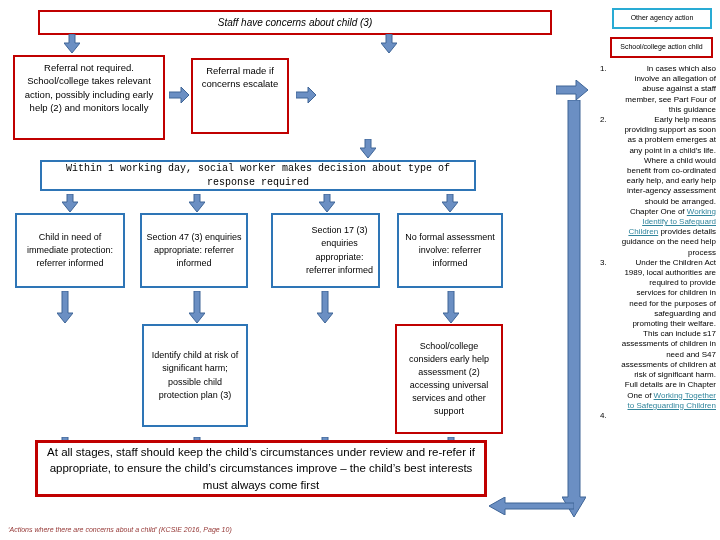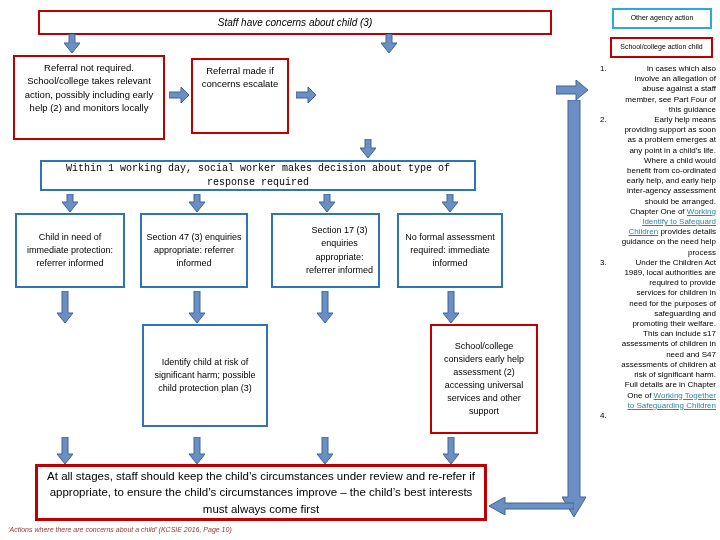--- a/index.html
+++ b/index.html
@@ -139,21 +139,21 @@
   <div class="box blue top-align fs9" style="left:15px; top:213px; width:110px; height:75px;">
     <span>Child in need of immediate protection: referrer informed</span>
   </div>
   <div class="box blue top-align fs9" style="left:140px; top:213px; width:108px; height:75px;">
     <span>Section 47 (3) enquiries appropriate: referrer informed</span>
   </div>
   <div class="box blue top-align fs9" style="left:271px; top:213px; width:109px; height:75px;padding-left:32px;">
     <span>Section 17 (3) enquiries appropriate: referrer informed</span>
   </div>
   <div class="box blue top-align fs9" style="left:397px; top:213px; width:106px; height:75px;">
-    <span>No formal assessment required: immediate informed</span>
+    <span>No formal assessment involve: referrer informed</span>
   </div>
 
   <div class="arrow" style="left:57px; top:291px; width:16px; height:32px;">
     <svg viewBox="0 0 16 32">
         <polygon points="5,0 11,0 11,22 16,22 8,32 0,22 5,22"></polygon>
       </svg>
   </div>
   <div class="arrow" style="left:189px; top:291px; width:16px; height:32px;">
     <svg viewBox="0 0 16 32">
         <polygon points="5,0 11,0 11,22 16,22 8,32 0,22 5,22"></polygon>
@@ -163,24 +163,24 @@
     <svg viewBox="0 0 16 32">
         <polygon points="5,0 11,0 11,22 16,22 8,32 0,22 5,22"></polygon>
       </svg>
   </div>
   <div class="arrow" style="left:443px; top:291px; width:16px; height:32px;">
     <svg viewBox="0 0 16 32">
         <polygon points="5,0 11,0 11,22 16,22 8,32 0,22 5,22"></polygon>
       </svg>
   </div>
 
-  <div class="box blue top-align fs9" style="left:142px; top:324px; width:126px; height:103px;">
+  <div class="box blue top-align fs9" style="left:142px; top:324px; width:106px; height:103px;">
     <span>Identify child at risk of significant harm; possible child protection plan (3)</span>
   </div>
-  <div class="box red top-align fs9" style="left:395px; top:324px; width:108px; height:110px;margin-left:35px;">
+  <div class="box red top-align fs9" style="left:395px; top:324px; width:108px; height:110px;">
     <span>School/college considers early help assessment (2) accessing universal services and other support</span>
   </div>
 
   <div class="arrow" style="left:57px; top:437px; width:16px; height:27px;">
     <svg viewBox="0 0 16 27">
         <polygon points="5,0 11,0 11,17 16,17 8,27 0,17 5,17"></polygon>
       </svg>
   </div>
   <div class="arrow" style="left:189px; top:437px; width:16px; height:27px;">
     <svg viewBox="0 0 16 27">
@@ -191,21 +191,21 @@
     <svg viewBox="0 0 16 27">
         <polygon points="5,0 11,0 11,17 16,17 8,27 0,17 5,17"></polygon>
       </svg>
   </div>
   <div class="arrow" style="left:443px; top:437px; width:16px; height:27px;">
     <svg viewBox="0 0 16 27">
         <polygon points="5,0 11,0 11,17 16,17 8,27 0,17 5,17"></polygon>
       </svg>
   </div>
 
-  <div class="box red thick mid-align fs11" style="left:35px; top:464px; width:452px; height:57px;">
+  <div class="box red thick mid-align fs11" style="left:35px; top:440px; width:452px; height:57px;">
     <span>At all stages, staff should keep the child’s circumstances under review and re-refer if appropriate, to ensure the child’s circumstances improve – the child’s best interests must always come first</span>
   </div>
 
   <div class="arrow" style="left:489px; top:497px; width:85px; height:18px;">
     <svg viewBox="0 0 85 18" preserveAspectRatio="none">
         <polygon points="85,6 16,6 16,0 0,9 16,18 16,12 85,12"></polygon>
       </svg>
   </div>
 
   <div id="footnote">‘Actions where there are concerns about a child’ (KCSIE 2016, Page 10)</div>

